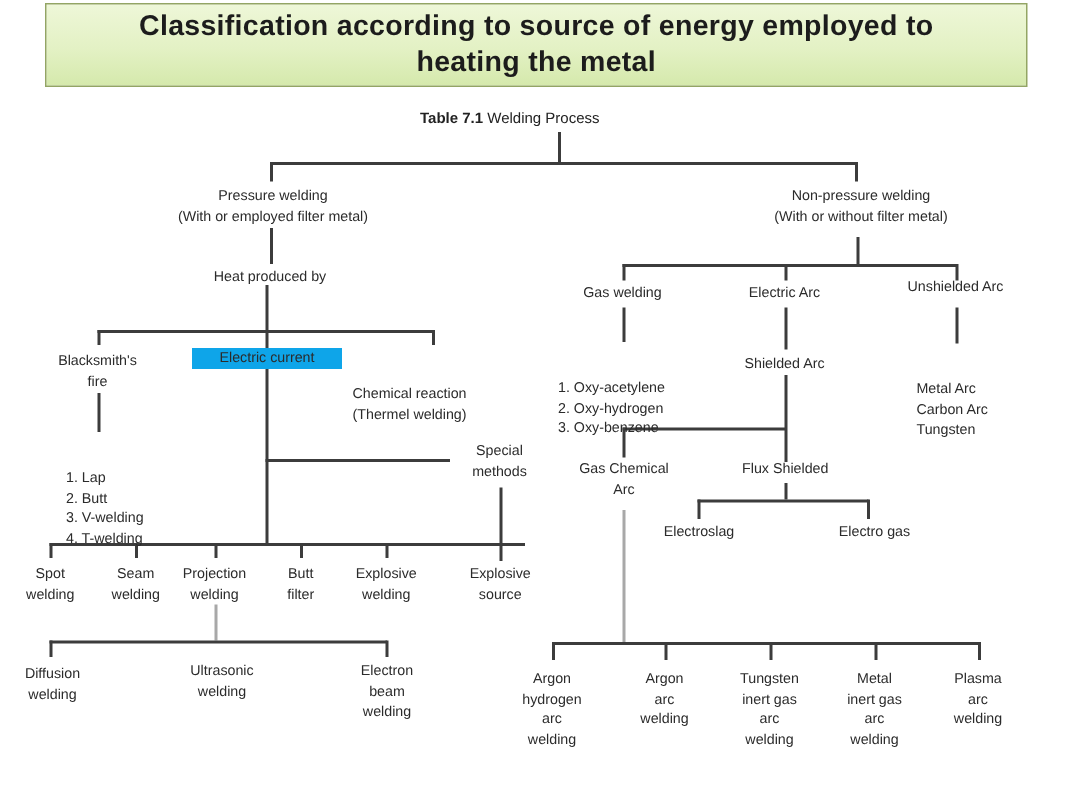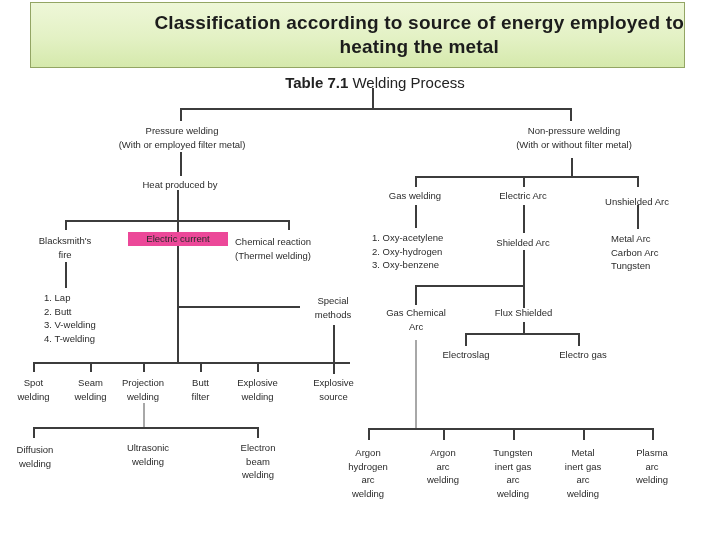--- a/index.html
+++ b/index.html
@@ -1,40 +1,40 @@
 <!DOCTYPE html>
 <html><head>
 <meta charset="utf-8">
 <style>
   html,body { margin:0; padding:0; }
   body { width:720px; height:540px; position:relative; background:#ffffff;
          font-family:"Liberation Sans", sans-serif; color:#2b2b2b; overflow:hidden; }
 
   
-  .banner { position:absolute; left:30px; top:2px; width:655px; height:66px;
+  .banner { position:absolute; left:30px; top:2px; width:655px; height:56px;
             background:linear-gradient(180deg,#eef7d8 0%,#e3f1c4 55%,#d5e9ac 100%);
             border:1.6px solid #93a564; box-sizing:border-box;
-            display:flex; align-items:center; justify-content:flex-end; }
+            display:flex; align-items:center; justify-content:center; }
   .banner .title { font-size:19px; line-height:24px; font-weight:600; color:#1c1c1c;
                    text-align:center; white-space:pre-line; letter-spacing:.2px; }
 
   
-  .heading { position:absolute; left:280px; top:74px; width:190px; text-align:center;
-             font-size:15px; color:#222; }
+  .heading { position:absolute; left:280px; top:74px; width:190px; 
+             font-size:10px; color:#222; }
   .heading b { font-weight:700; }
 
   
   .ln  { position:absolute; background:#3c3c3c; }
   .lnf { position:absolute; background:#a8a8a8; }
 
   
   .node { position:absolute; font-size:9.5px; line-height:13.5px; color:#2b2b2b;
           text-align:center; white-space:pre-line; }
-  .node.left { text-align:left; }
-  .node.masked { background:#ec4899; z-index:2; }
+  .node.left { text-align:left;margin-top:21px; }
+  .node.masked { background:#0ea5e9; z-index:2; }
 </style>
 </head>
 <body>
 
 <div class="slide">
 
   <div class="banner">
     <div class="title">Classification according to source of energy employed to
 heating the metal</div>
   </div>
@@ -124,21 +124,21 @@
 welding</div>
   <div class="node" style="left:230px;top:441px;width:56px">Electron
 beam
 welding</div>
   <div class="node" style="left:379px;top:189px;width:72px">Gas welding</div>
   <div class="node left" style="left:372px;top:231px;width:100px">1. Oxy-acetylene
 2. Oxy-hydrogen
 3. Oxy-benzene</div>
   <div class="node" style="left:488px;top:189px;width:70px">Electric Arc</div>
   <div class="node" style="left:488px;top:236px;width:70px">Shielded Arc</div>
-  <div class="node" style="left:592px;top:195px;width:90px">Unshielded Arc</div>
+  <div class="node" style="left:592px;top:185px;width:90px">Unshielded Arc</div>
   <div class="node left" style="left:611px;top:232px;width:80px">Metal Arc
 Carbon Arc
 Tungsten</div>
   <div class="node" style="left:381px;top:306px;width:70px">Gas Chemical
 Arc</div>
   <div class="node" style="left:485px;top:306px;width:77px">Flux Shielded</div>
   <div class="node" style="left:433px;top:348px;width:66px">Electroslag</div>
   <div class="node" style="left:550px;top:348px;width:66px">Electro gas</div>
   <div class="node" style="left:338px;top:446px;width:60px">Argon
 hydrogen

